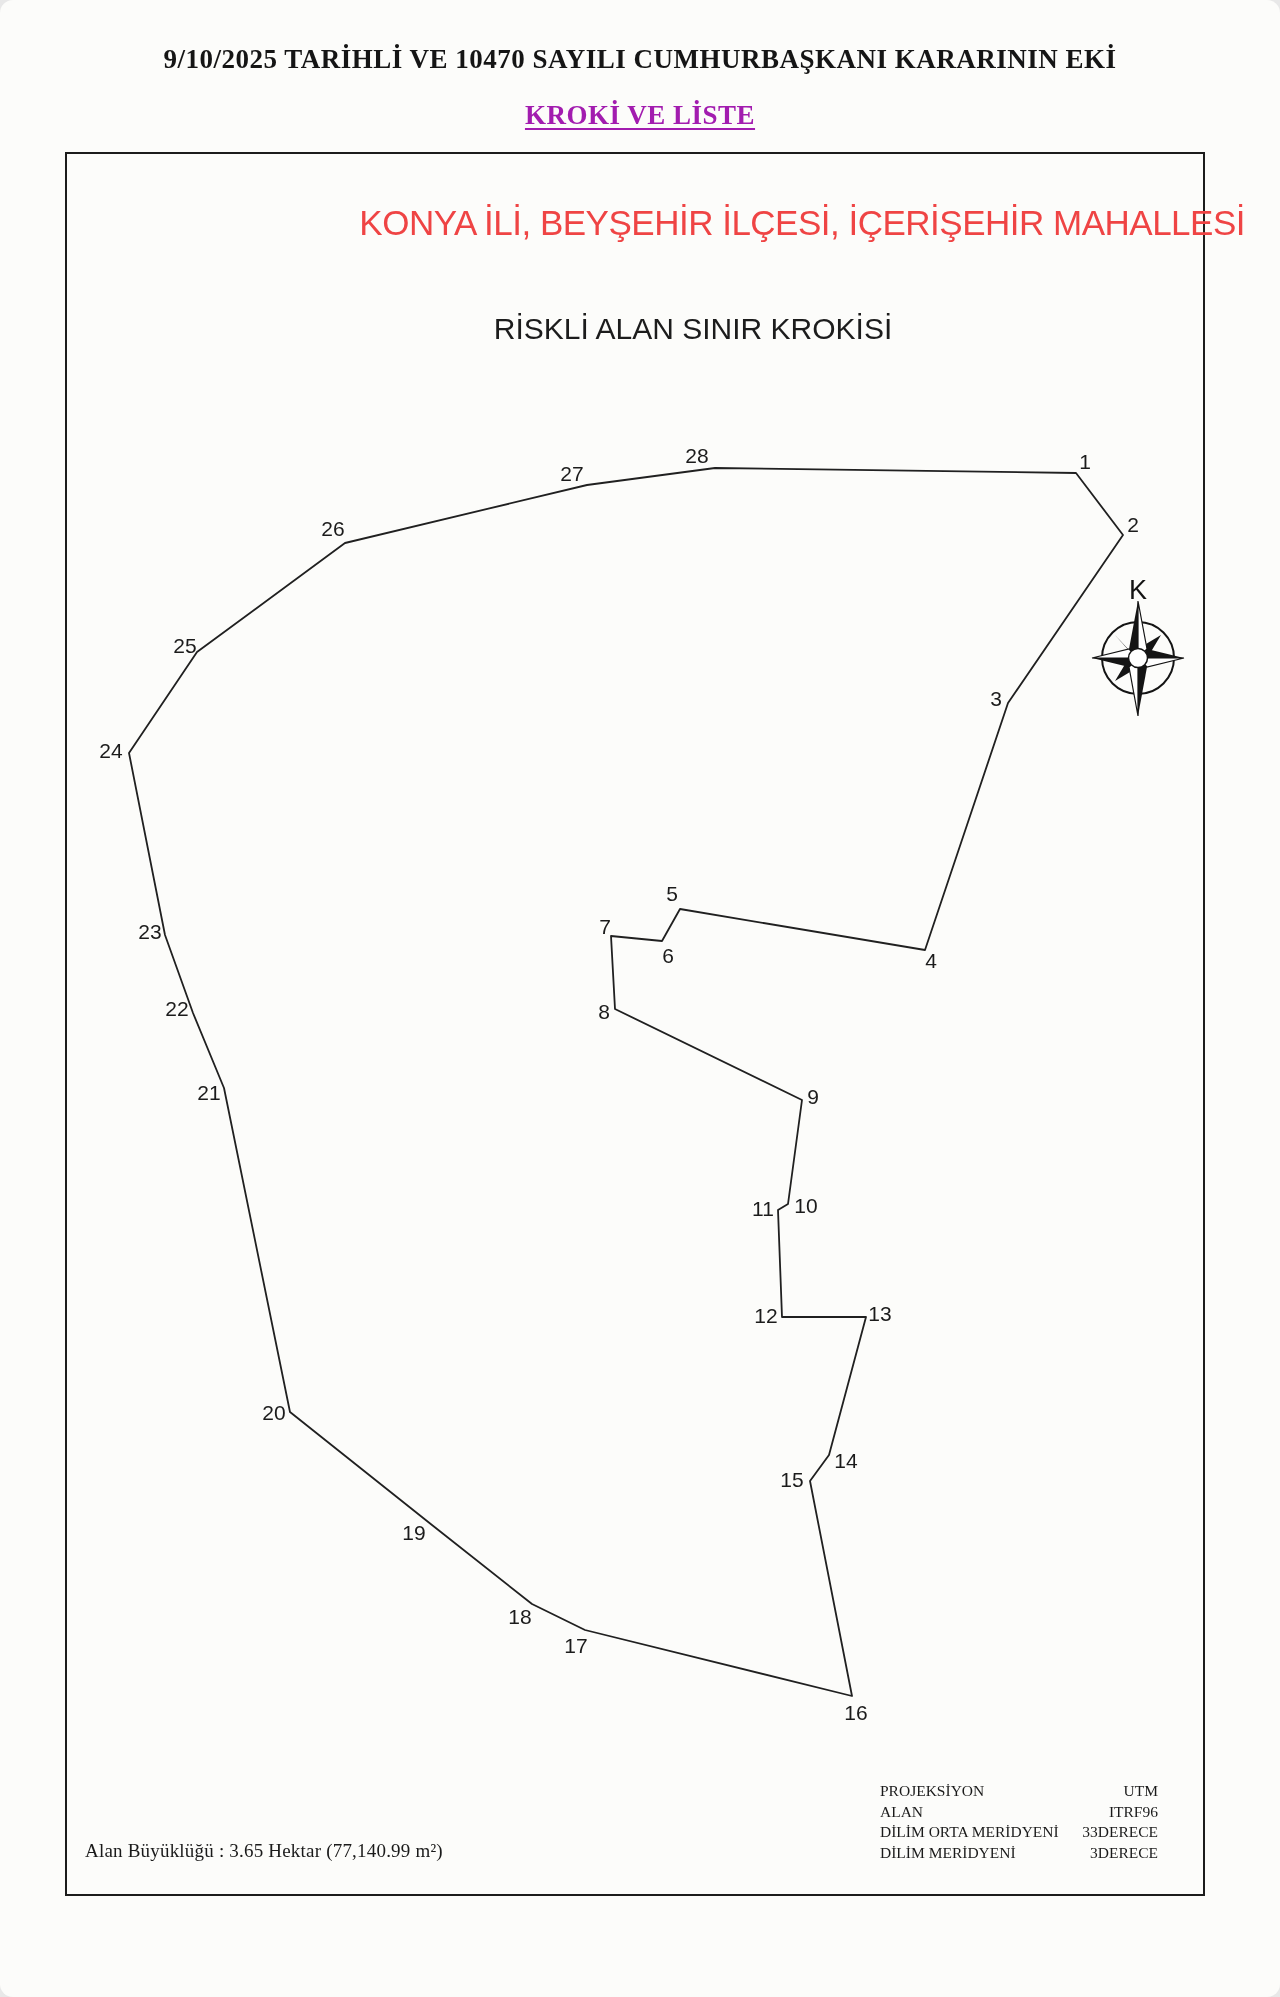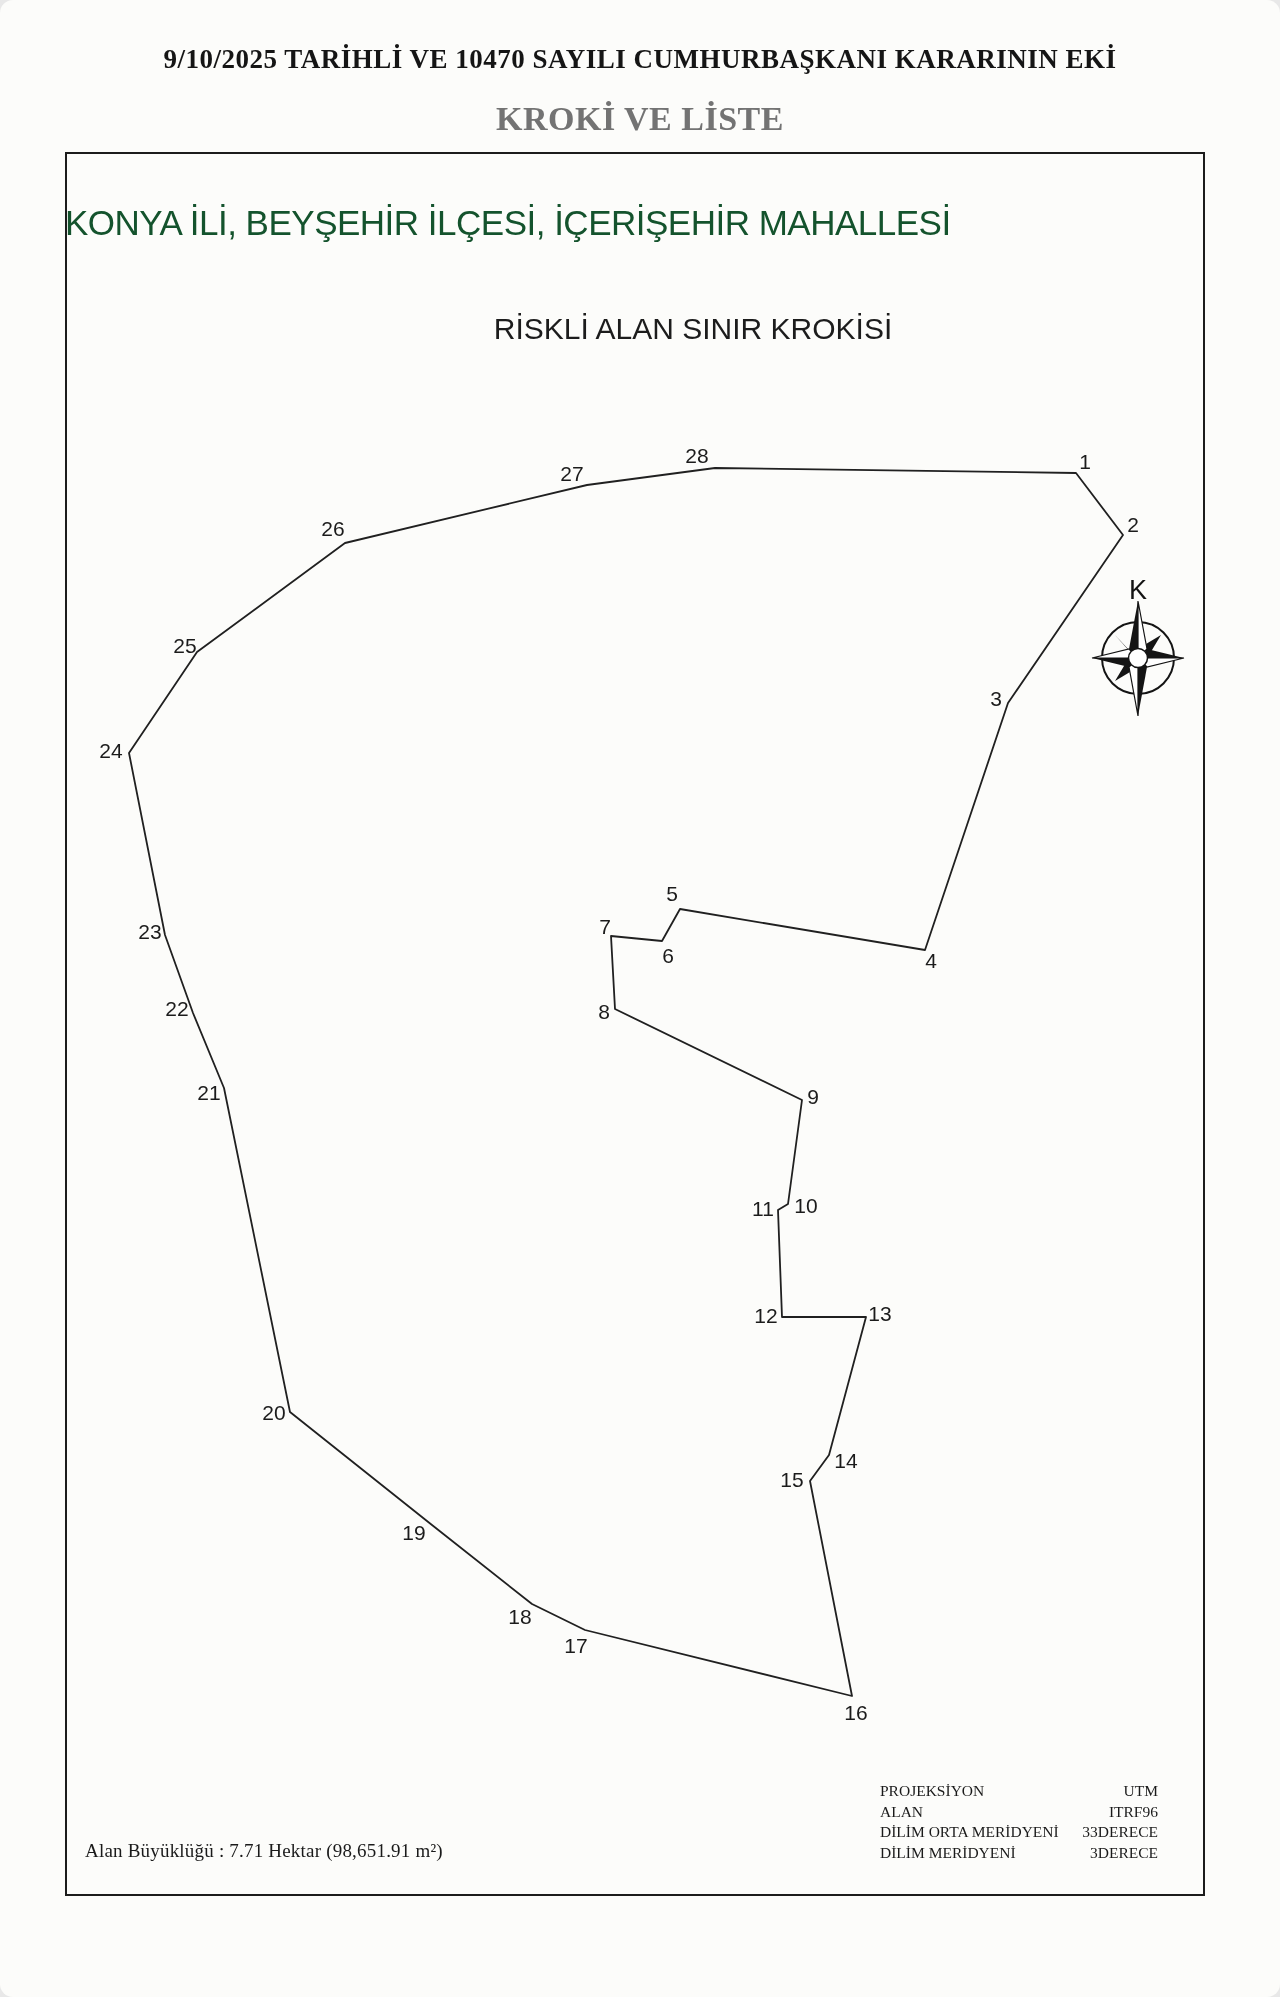--- a/index.html
+++ b/index.html
@@ -17,37 +17,38 @@
     position:absolute;top:44px;left:0;width:100%;
     text-align:center;
     font-family:"Liberation Serif", serif;
     font-weight:bold;font-size:27px;letter-spacing:.5px;
     color:#151515;
   }
   .hdr2{
     position:absolute;top:100px;left:0;width:100%;
     text-align:center;
     font-family:"Liberation Serif", serif;
-    font-weight:bold;font-size:34px;letter-spacing:.5px;
+    font-weight:bold;font-size:27px;letter-spacing:.5px;
+    text-decoration:underline;
     text-underline-offset:4px;
-    color:#737373;
+    color:#a21caf;
   }
   .frame{
     position:absolute;left:65px;top:152px;
     width:1140px;height:1744px;
     border:2px solid #1c1c1c;
     box-sizing:border-box;
     background:transparent;
   }
   .sketch-title{
     position:absolute;left:65px;top:203px;width:1180px;
-    text-align:left;
+    text-align:right;
     font-family:"Liberation Sans", sans-serif;
     font-size:35px;font-weight:500;letter-spacing:-0.5px;
-    color:#14532d;
+    color:#ef4444;
   }
   .sketch-subtitle{
     position:absolute;left:65px;top:312px;width:1256px;
     text-align:center;
     font-family:"Liberation Sans", sans-serif;
     font-size:30px;font-weight:400;letter-spacing:0px;
     color:#1c1c1c;
   }
   svg.map{
     position:absolute;left:0;top:0;width:1280px;height:1997px;
@@ -143,21 +144,21 @@
       <polygon points="1184,658 1147,649 1138,658" fill="#141414"></polygon>
       <polygon points="1184,658 1147,667 1138,658" fill="#ffffff" stroke="#141414" stroke-width="1.2"></polygon>
       <polygon points="1138,716 1147,667 1138,658" fill="#141414"></polygon>
       <polygon points="1138,716 1129,667 1138,658" fill="#ffffff" stroke="#141414" stroke-width="1.2"></polygon>
       <polygon points="1092,658 1129,667 1138,658" fill="#141414"></polygon>
       <polygon points="1092,658 1129,649 1138,658" fill="#ffffff" stroke="#141414" stroke-width="1.2"></polygon>
       <circle cx="1138" cy="658" r="9.5" fill="#ffffff" stroke="#141414" stroke-width="1.5"></circle>
     </g>
   </svg>
 
-  <div class="area-label">Alan Büyüklüğü : 7.71 Hektar (98,651.91 m²)</div>
+  <div class="area-label">Alan Büyüklüğü : 3.65 Hektar (77,140.99 m²)</div>
 
   <div class="proj">
     <div class="proj-row">
       <span class="lab">PROJEKSİYON</span>
       <span class="val">UTM</span>
     </div>
     <div class="proj-row">
       <span class="lab">ALAN</span>
       <span class="val">ITRF96</span>
     </div>

